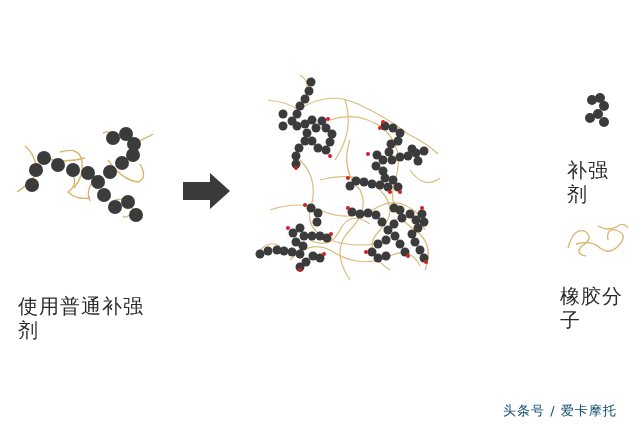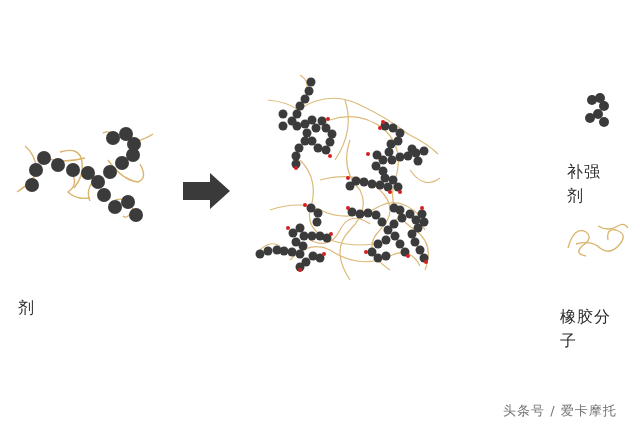--- a/index.html
+++ b/index.html
@@ -1,19 +1,19 @@
 <!DOCTYPE html>
 <html><head>
 <meta charset="utf-8">
 <style>
   html,body{margin:0;padding:0;background:#ffffff;}
   body{width:640px;height:426px;position:relative;overflow:hidden;font-family:"DejaVu Sans","Liberation Sans",sans-serif;}
   .abs{position:absolute;}
-  .label{color:#2a2a2a;font-size:16px;line-height:24px;letter-spacing:1px;}
-  .watermark{color:#737373;font-size:13px;letter-spacing:1px;}
+  .label{color:#2a2a2a;font-size:20px;line-height:24px;letter-spacing:1px;font-family:Liberation Mono, monospace;}
+  .watermark{color:#0c4a6e;font-size:13px;letter-spacing:1px;}
   svg{position:absolute;overflow:visible;}
 </style>
 </head>
 <body>
 
 <div>
   <svg width="640" height="426" style="left:0;top:0;">
     <g fill="none" stroke="#d9b46c" stroke-width="1.4">
       <path d="M25 146 q10 8 12 24 q-2 10 -20 22"></path>
       <path d="M60 152 q20 -6 22 10 q2 14 -8 26"></path>
@@ -39,20 +39,21 @@
       <circle cx="133" cy="155" r="7"></circle>
       <circle cx="134" cy="144" r="7"></circle>
       <circle cx="126" cy="134" r="7"></circle>
       <circle cx="113" cy="138" r="7"></circle>
       <circle cx="115" cy="207" r="7"></circle>
       <circle cx="128" cy="202" r="7"></circle>
       <circle cx="136" cy="215" r="7"></circle>
     </g>
   </svg>
   <div class="abs label" style="left:18px;top:296px;">
+    <div>使用普通补强</div>
     <div>剂</div>
   </div>
 </div>
 
 <svg width="60" height="40" style="left:180px;top:172px;">
   <path d="M3 10 H30 V1 L50 19 L30 37 V28 H3 Z" fill="#3a3a3a"></path>
 </svg>
 
 <div>
   <svg width="640" height="426" style="left:0;top:0;">
@@ -216,19 +217,19 @@
     <div>补强</div>
     <div>剂</div>
   </div>
   <svg width="70" height="40" style="left:562px;top:218px;">
     <g fill="none" stroke="#d9b46c" stroke-width="1.3">
       <path d="M6 30 q6 -22 18 -16 q8 6 -4 14 q-8 8 4 10"></path>
       <path d="M14 26 q16 -4 24 4 q10 8 20 -4 q8 -10 -4 -14 q-10 -2 -8 10"></path>
       <path d="M36 8 q10 6 20 0 q6 -4 10 2"></path>
     </g>
   </svg>
-  <div class="abs label" style="left:560px;top:286px;margin-top:19px;">
+  <div class="abs label" style="left:560px;top:286px;">
     <div>橡胶分</div>
     <div>子</div>
   </div>
 </div>
 
 <div class="abs watermark" style="left:503px;top:402px;">头条号 / 爱卡摩托</div>
 
 </body></html>

